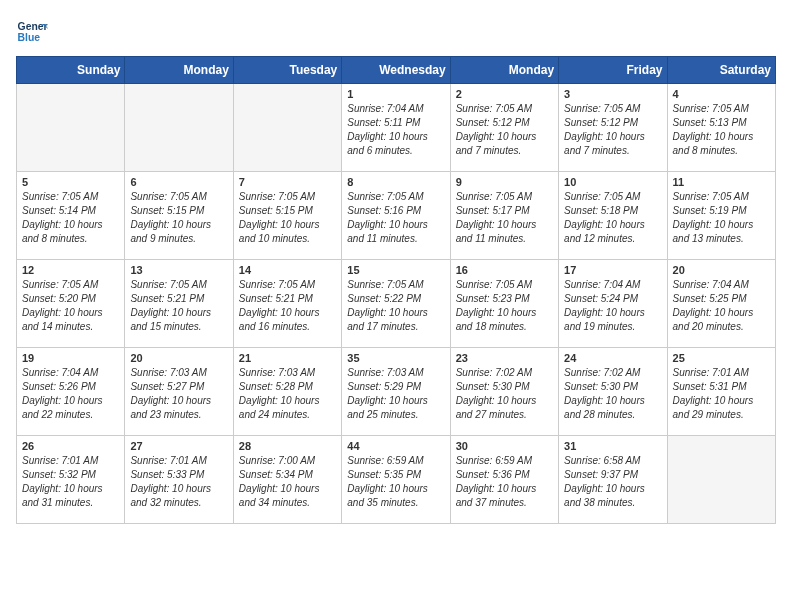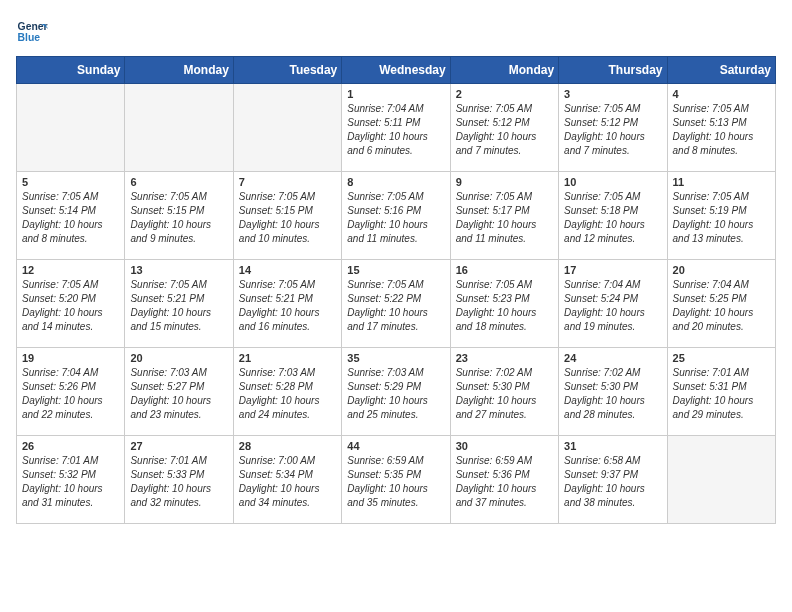--- a/index.html
+++ b/index.html
@@ -102,21 +102,21 @@
 </div>
 
 <table>
   <thead>
     <tr id="thead-row">
     <th>Sunday</th>
         <th>Monday</th>
         <th>Tuesday</th>
         <th>Wednesday</th>
         <th>Monday</th>
-        <th>Thursday</th>
+        <th>Friday</th>
         <th>Saturday</th>
       </tr>
   </thead>
   <tbody id="tbody">
   <tr>
         <td class="empty"></td>
         <td class="empty"></td>
         <td class="empty"></td>
         <td>
           <span class="day-num">1</span>

